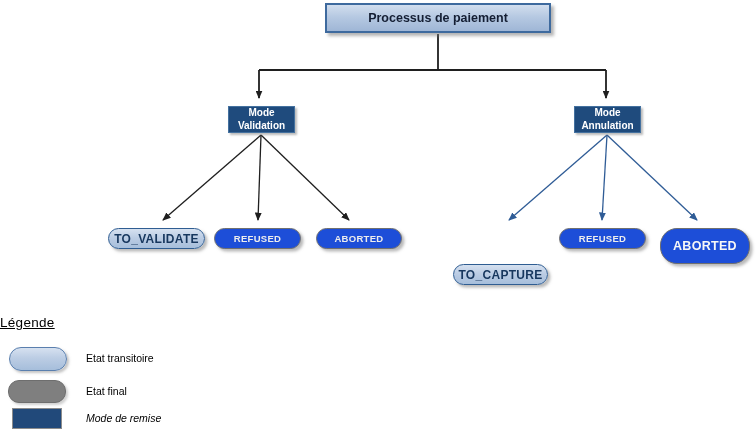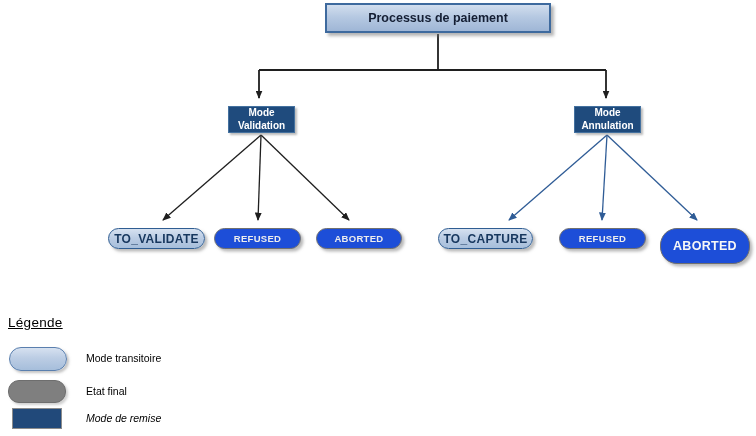--- a/index.html
+++ b/index.html
@@ -65,27 +65,27 @@
   }
   .final {
     background: #1d4ed8;
     border: 1px solid #707070;
     color: #ededed;
     font-size: 9.5px;
   }
   .s-to-validate { left: 108px; width: 97px; }
   .s-refused-l   { left: 214px; width: 87px; }
   .s-aborted-l   { left: 316px; width: 86px; }
-  .s-to-capture  { left: 438px; width: 95px; }
+  .s-to-capture  { left: 453px; width: 95px; margin-top: 36px; }
   .s-refused-r   { left: 559px; width: 87px; }
   .s-aborted-r   { left: 660px; width: 90px; height: 36px; font-size: 12.5px; color: #f7f7f7; }
   
   .legend-title {
     position: absolute;
-    left: 8px; top: 315px;
+    left: 0; top: 315px;
     font-size: 13.5px; color: #000000;
     text-decoration: underline;
     letter-spacing: 0.3px;
   }
   .legend-swatch-pill-blue {
     position: absolute;
     left: 9px; top: 347px; width: 58px; height: 24px;
     box-sizing: border-box;
     border-radius: 12px;
     background: linear-gradient(180deg, #d6e1f0 0%, #bccde4 45%, #a6bedb 100%);
@@ -157,21 +157,21 @@
   <div class="state final s-refused-l">REFUSED</div>
   <div class="state final s-aborted-l">ABORTED</div>
 
   <div class="state transitoire s-to-capture">TO_CAPTURE</div>
   <div class="state final s-refused-r">REFUSED</div>
   <div class="state final s-aborted-r">ABORTED</div>
 
   <div class="legend-title">Légende</div>
 
   <div class="legend-swatch-pill-blue"></div>
-  <div class="legend-label legend-label-1">Mode transitoire</div>
+  <div class="legend-label legend-label-1">Etat transitoire</div>
 
   <div class="legend-swatch-pill-gray"></div>
   <div class="legend-label legend-label-2">Etat final</div>
 
   <div class="legend-swatch-rect-blue"></div>
   <div class="legend-label legend-label-3">Mode de remise</div>
 
 </div>
 
 </body></html>

